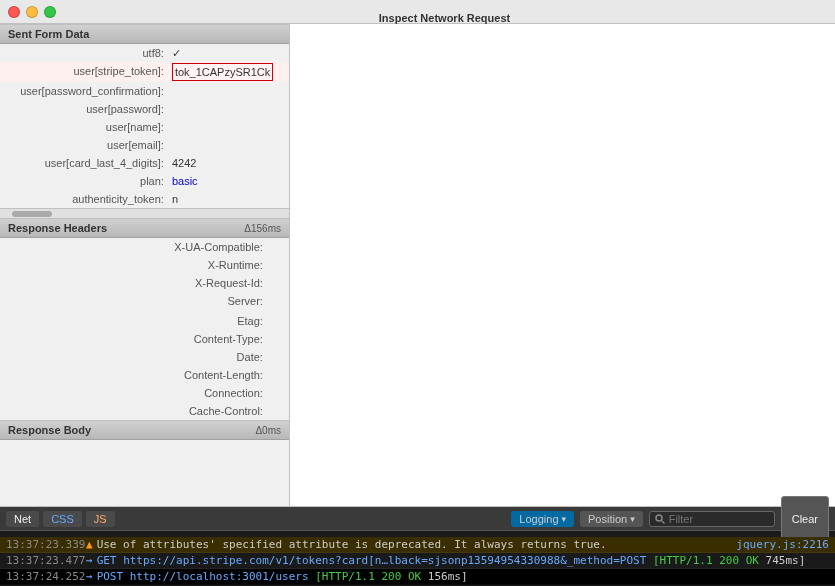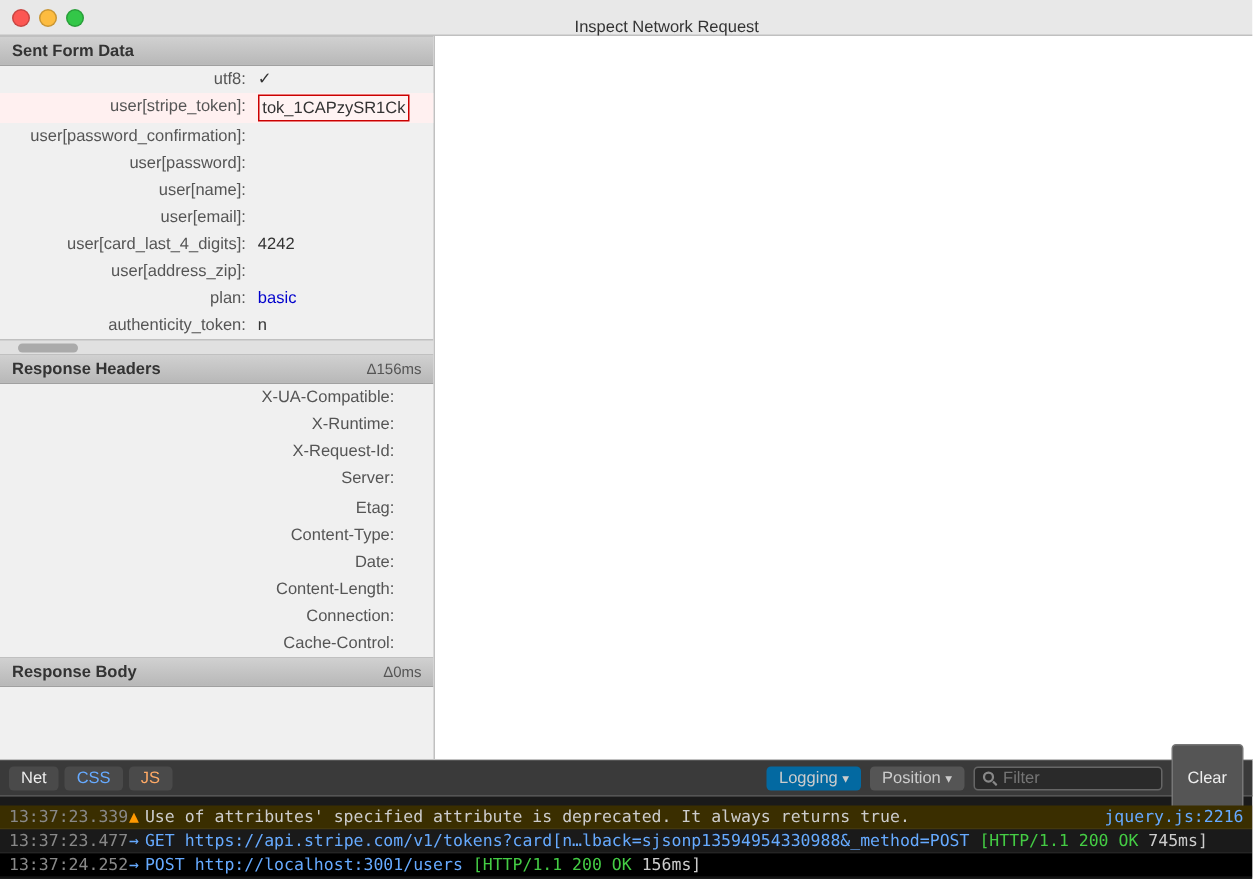--- a/index.html
+++ b/index.html
@@ -16,21 +16,21 @@
       gap: 6px;
     }
     .traffic-light {
       width: 12px; height: 12px; border-radius: 50%;
       border: 1px solid rgba(0,0,0,0.2);
     }
     .traffic-light.close { background: #fc5753; }
     .traffic-light.minimize { background: #fdbc40; }
     .traffic-light.maximize { background: #33c748; }
     .window-title {
-      flex: 1; text-align: center; font-size: 11px; color: #333; font-weight: 400; margin-top: 12px;
+      flex: 1; text-align: center; font-size: 11px; color: #333; font-weight: 700; margin-top: 12px;
     }
 
     
     .main-layout {
       display: flex;
       height: calc(586px - 24px - 80px);
     }
 
     
     .left-panel {
@@ -312,24 +312,20 @@
           <td>user[name]:</td>
           <td></td>
         </tr>
         <tr>
           <td>user[email]:</td>
           <td></td>
         </tr>
         <tr>
           <td>user[card_last_4_digits]:</td>
           <td>4242</td>
-        </tr>
-        <tr>
-          <td>user[address_zip]:</td>
-          <td></td>
         </tr>
         <tr>
           <td>plan:</td>
           <td><a class="value-link" href="#">basic</a></td>
         </tr>
         <tr>
           <td>authenticity_token:</td>
           <td>n</td>
         </tr>
       </tbody>

